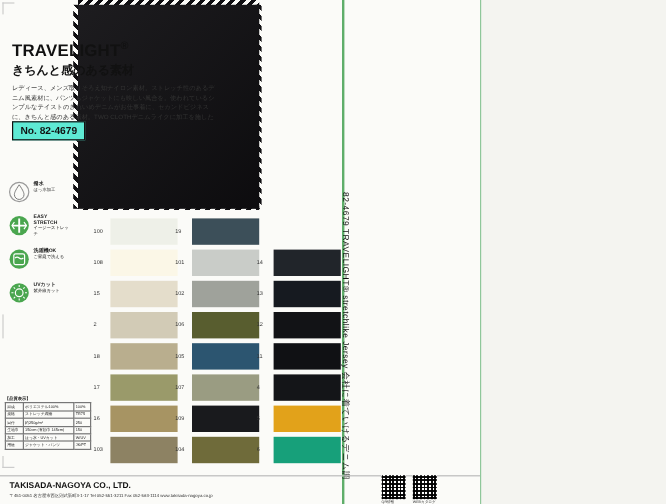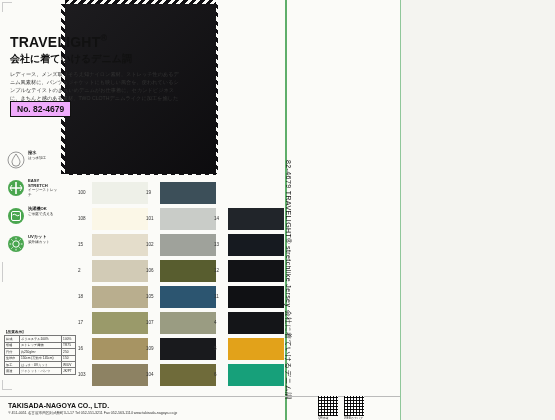--- a/index.html
+++ b/index.html
@@ -42,21 +42,21 @@
     font-size:10px;font-weight:bold;color:#111;
   }
   .desc{
     position:absolute;left:10px;top:70px;width:170px;
     font-size:5.2px;line-height:8px;color:#333;
   }
   .nobox{
     position:absolute;left:10px;top:101px;
     border:1px solid #111;padding:2px 6px;
     font-size:8.5px;font-weight:bold;color:#111;
-    background:#f0abfc;
+    background:#5eead4;
   }
 
   
   .swatch-photo{
     position:absolute;left:65px;top:4px;width:151px;height:170px;
     background:#111013;
   }
   .swatch-photo:after{
     content:"";position:absolute;inset:0;
     background:linear-gradient(135deg,rgba(255,255,255,.05),rgba(0,0,0,.25));
@@ -180,21 +180,21 @@
 
   <div class="pink-edge pink-top"></div>
   <div class="pink-edge pink-bottom"></div>
   <div class="pink-edge pink-left"></div>
   <div class="pink-edge pink-right"></div>
   <div class="swatch-photo"></div>
 
   <div class="brand">
     <span>TRAVELIGHT</span><span class="reg">®</span>
   </div>
-  <div class="subtitle">会社に着ていけるデニム調</div>
+  <div class="subtitle">きちんと感のある素材</div>
   <div class="desc">レディース、メンズ取りそろえ知ナイロン素材。ストレッチ性のあるデニム風素材に、パンツもジャケットにも映しい風合を。使われているシンプルなテイストのきれいめデニムがお仕事着に、セカンドビジネスに、きちんと感のある素材。TWO CLOTHデニムライクに加工を施した洗いのある素材です。</div>
   <div class="nobox">
     <span>No.</span>
     <span>82-4679</span>
   </div>
 
   <div class="vcode">82-4679</div>
 
   <div class="icon-col">
 

